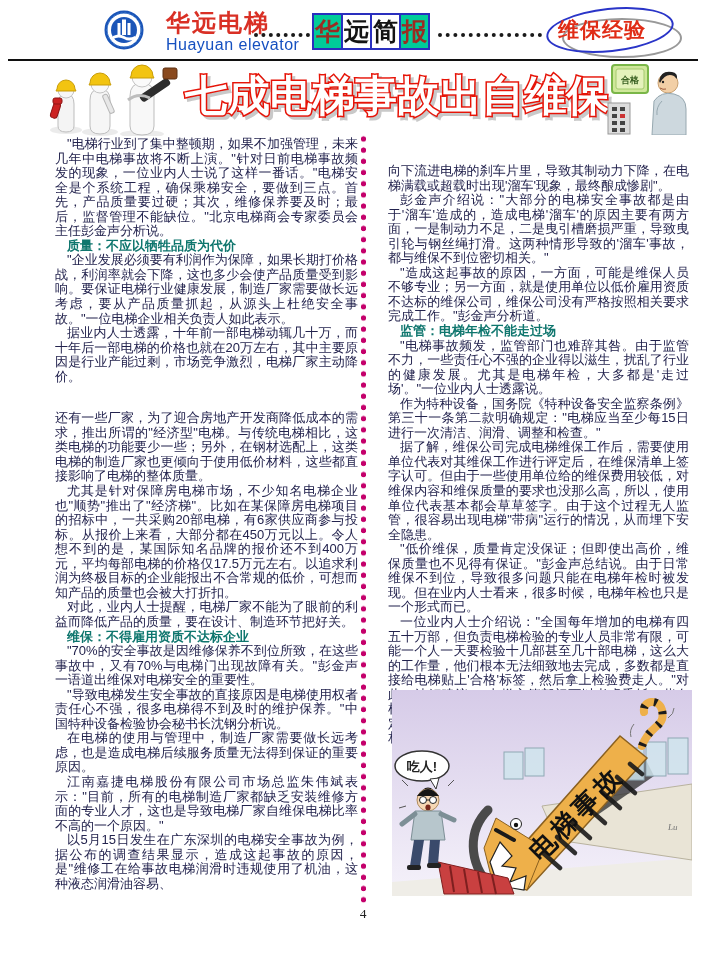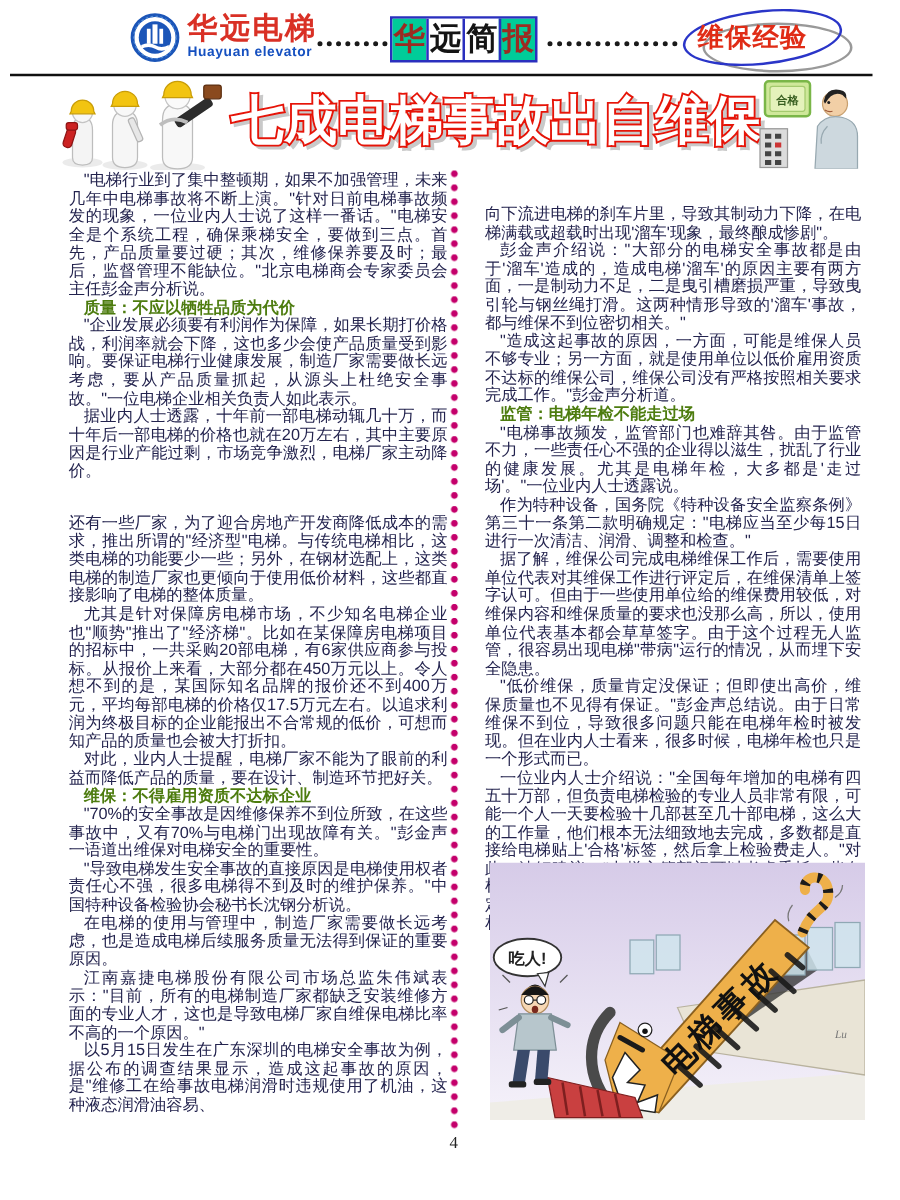--- a/index.html
+++ b/index.html
@@ -1,22 +1,22 @@
 <!DOCTYPE html>
 <html><head>
 <meta charset="utf-8">
 <style>
   html,body{margin:0;padding:0;}
   body{width:720px;height:960px;background:#ffffff;font-family:"Liberation Sans",sans-serif;}
   .page{position:relative;width:720px;height:960px;background:#fff;overflow:hidden;}
 
   
-  .logo{position:absolute;left:104px;top:10px;display:flex;align-items:flex-start;gap:6px;}
+  .logo{position:absolute;left:104px;top:10px;display:flex;align-items:flex-start;gap:22px;}
   .brand-cn{font-size:24px;font-weight:900;color:#d93025;letter-spacing:2px;line-height:26px;font-family:"Liberation Serif",serif;}
-  .brand-en{font-size:11px;font-weight:bold;color:#1550c0;letter-spacing:0.5px;}
+  .brand-en{font-size:16px;font-weight:normal;color:#1550c0;letter-spacing:0.5px;}
   .hdots{position:absolute;top:33px;height:0;border-top:4px dotted #1a1a1a;}
   #hdots1{left:254px;width:56px;}
   #hdots2{left:438px;width:104px;}
   .masthead{position:absolute;left:312px;top:13px;display:flex;border:2px solid #2a2fbe;background:#fff;}
   .mh-box{width:27px;height:33px;display:flex;align-items:center;justify-content:center;
           font-size:25px;line-height:1;font-weight:bold;font-family:"Liberation Serif",serif;
           border-left:2px solid #2a2fbe;}
   .mh-box:first-child{border-left:none;}
   .mh-box.teal{background:#00cc99;color:#9c2b22;}
   .mh-box.white{background:#ffffff;color:#141414;}
@@ -31,21 +31,21 @@
   .main-title{position:absolute;left:183px;top:66px;}
   .man-elevator{position:absolute;left:604px;top:57px;}
 
   
   .col{position:absolute;top:137px;font-size:13px;line-height:14.55px;color:#23234e;
        text-align:justify;word-break:break-all;}
   .col-left{left:55px;width:303px;}
   .col-right{left:388px;width:301px;}
   .para{text-indent:12px;margin:0;}
   .para.noindent{text-indent:0;margin-top:27px;}
-  .heading{color:#4d7c0f;font-weight:bold;text-indent:12px;}
+  .heading{color:#0f766e;font-weight:bold;text-indent:12px;}
 
   .vdots{position:absolute;left:359px;top:134px;width:9px;height:772px;
          background-image:radial-gradient(circle at 4.5px 5px,#c4006b 0 2.4px,transparent 3px);
          background-size:9px 11.2px;background-repeat:repeat-y;}
 
   .cartoon{position:absolute;left:392px;top:690px;width:300px;height:206px;}
 
   .page-num{position:absolute;left:350px;top:906px;width:26px;text-align:center;
             font-size:13.5px;color:#222;font-family:"Liberation Serif",serif;}
 </style>

